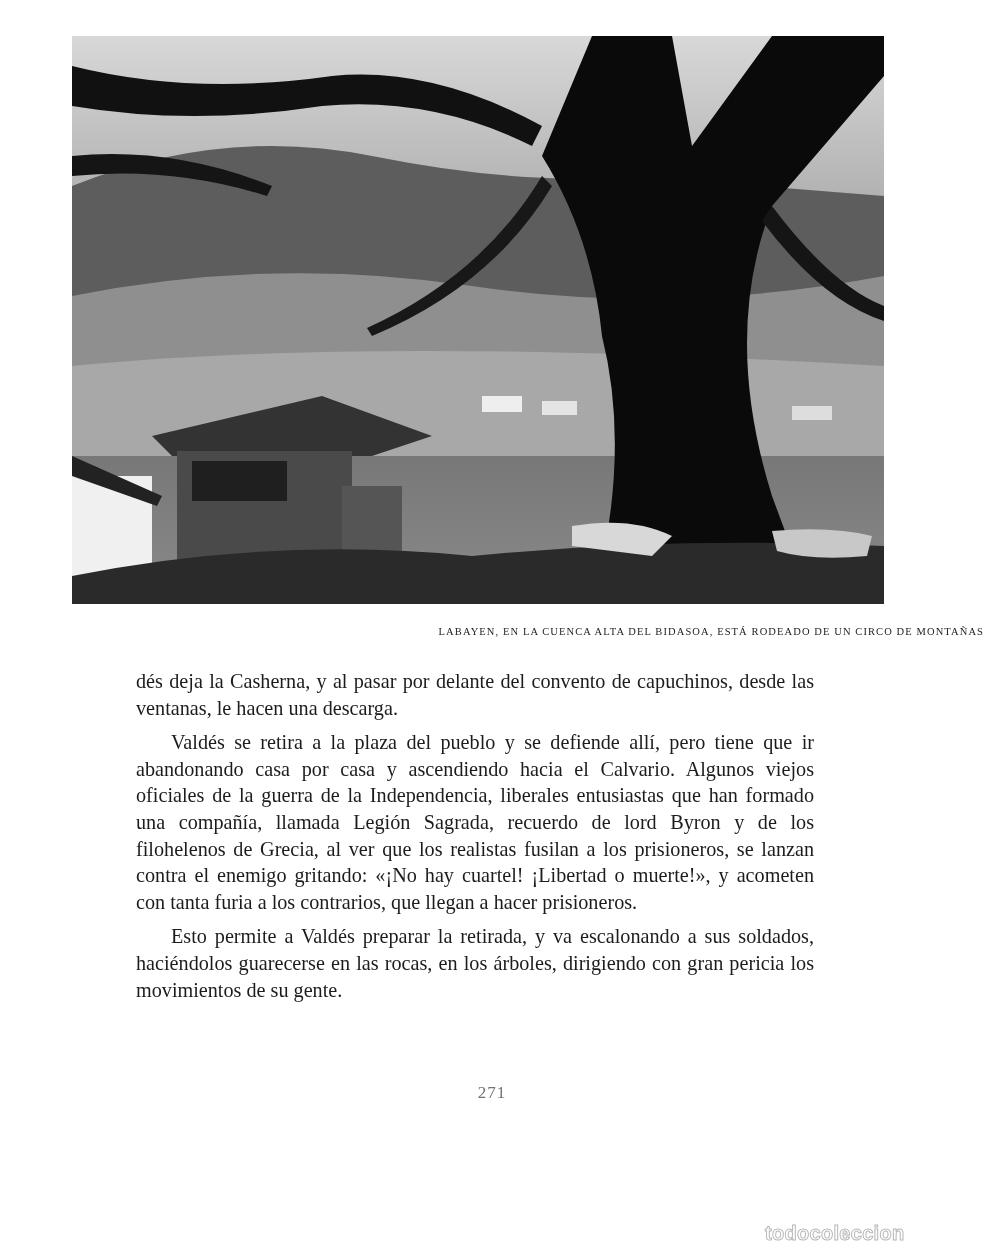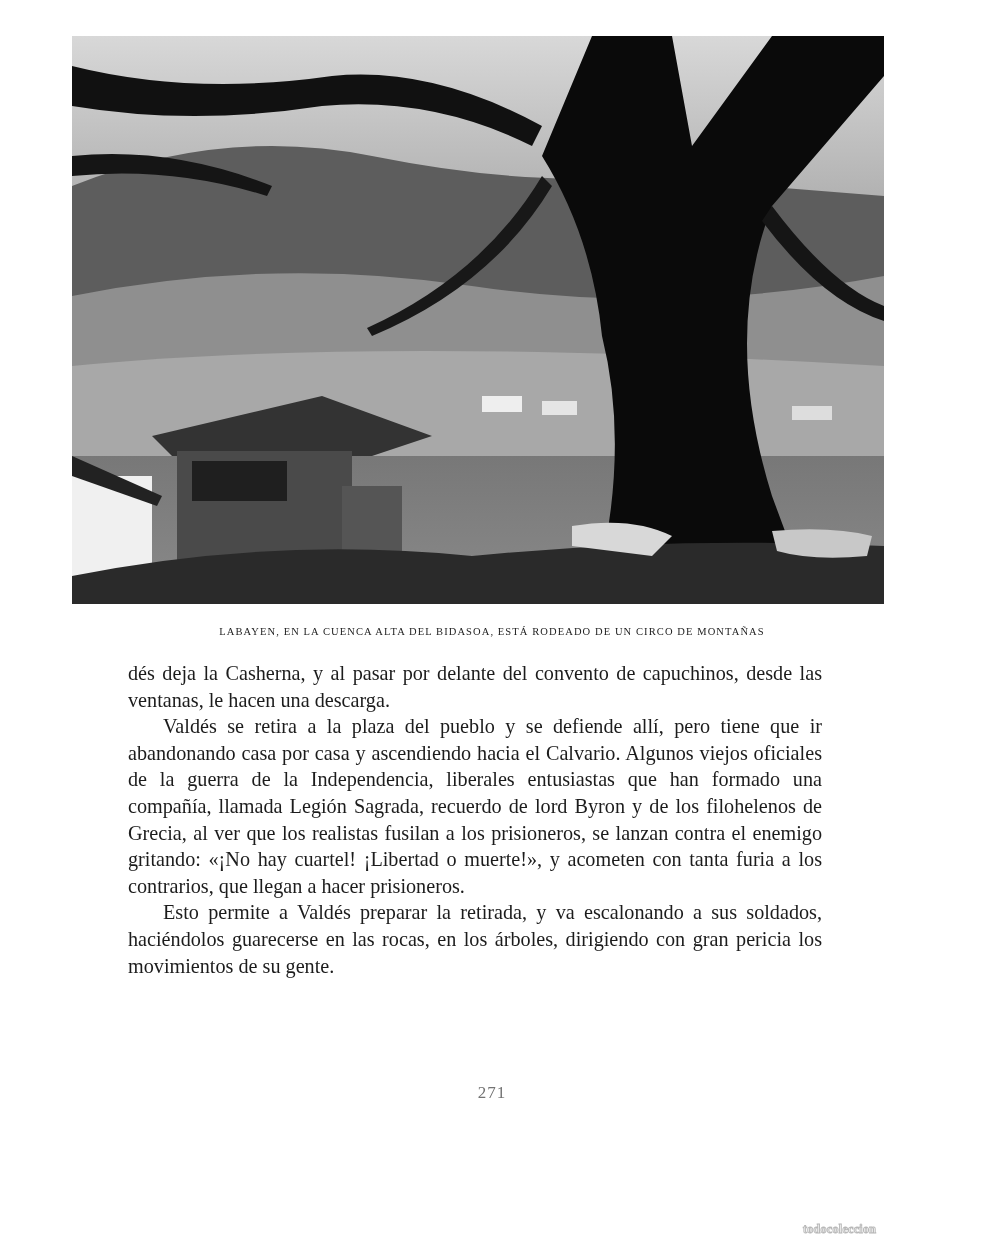--- a/index.html
+++ b/index.html
@@ -6,38 +6,38 @@
   body {
     width: 984px; height: 1252px; background: #ffffff; position: relative;
     overflow: hidden; font-family: "DejaVu Serif", "Liberation Serif", serif; color: #1a1a1a;
   }
   .photo {
     position: absolute; left: 72px; top: 36px; width: 812px; height: 568px;
     background: #777; overflow: hidden;
   }
   .photo svg { display: block; width: 100%; height: 100%; }
   .caption {
-    position: absolute; left: 0; right: 0; top: 626px; text-align: center;
+    position: absolute; left: 0; right: 0; top: 626px; text-align: right;
     font-family: "Liberation Serif", serif; font-size: 10.5px; letter-spacing: 1.1px;
     color: #222; font-variant: small-caps;
   }
   .body-text {
     position: absolute; left: 128px; top: 660px; width: 694px;
     font-family: "Liberation Serif", serif; font-size: 20.2px; line-height: 26.6px;
     text-align: justify; color: #1c1c1c;
   }
-  .body-text p { margin: 0; text-indent: 35px; }
+  .body-text p { margin: 8px; text-indent: 35px; }
   .body-text p.cont { text-indent: 0; }
   .page-number {
     position: absolute; left: 0; right: 0; top: 1083px; text-align: center;
     font-family: "Liberation Serif", serif; font-size: 17px; letter-spacing: 1px; color: #737373;
   }
   .watermark {
-    position: absolute; left: 803px; top: 1222px;
-    font-family: Liberation Serif, serif; font-weight: bold; font-size: 12px;
+    position: absolute; left: 765px; top: 1222px;
+    font-family: Liberation Sans, sans-serif; font-weight: bold; font-size: 20px;
     color: #fff; -webkit-text-stroke: 1px #b8b8b8; letter-spacing: 0.3px;
   }
 </style>
 </head>
 <body>
 
 <div class="photo" title="Black-and-white photograph of a large tree framing a Basque village with stone houses and mountains">
   <svg viewBox="0 0 812 568" preserveAspectRatio="none">
     <defs>
       <linearGradient id="sky" x1="0" y1="0" x2="0" y2="1">

